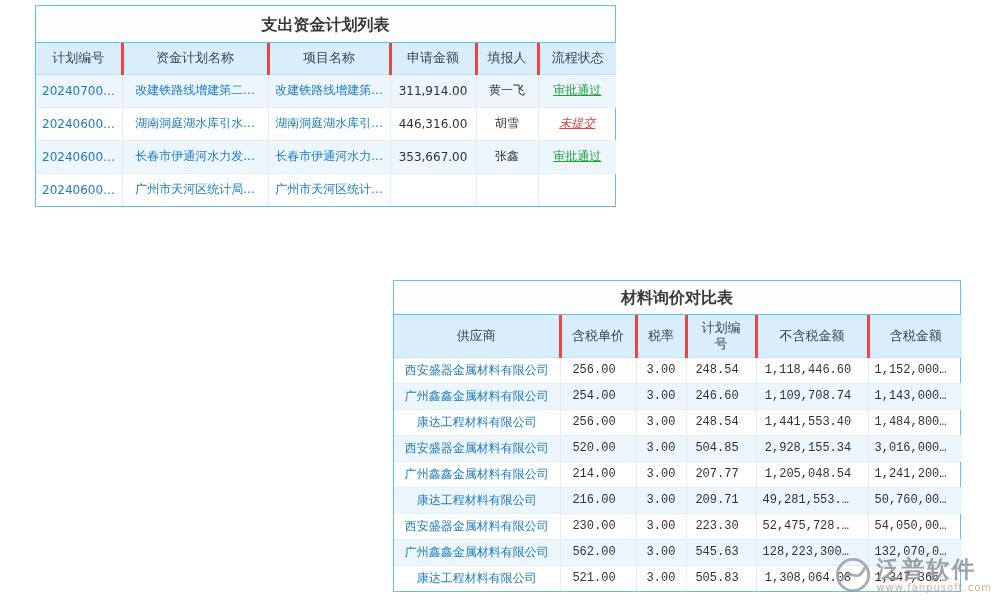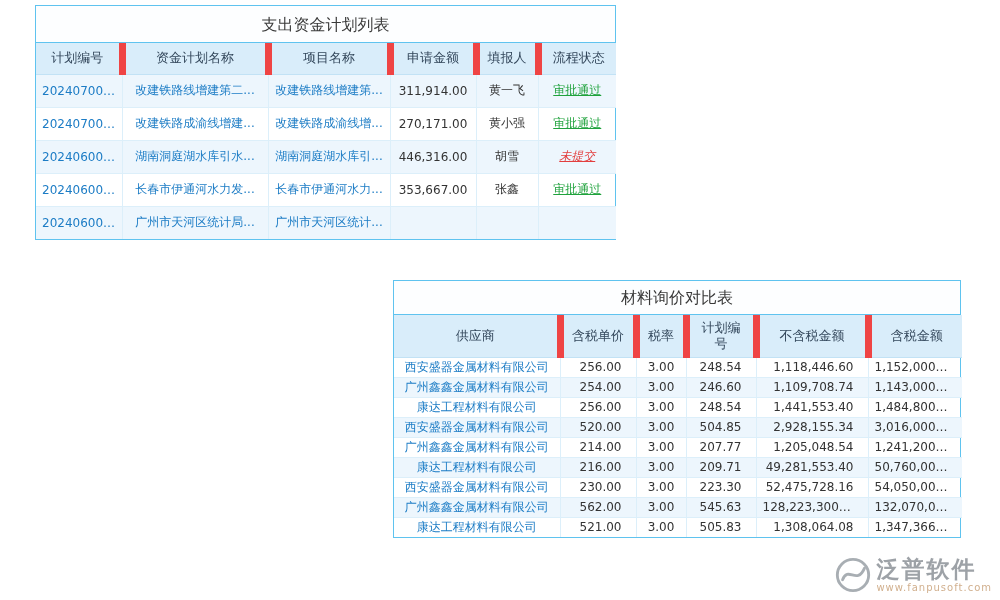--- a/index.html
+++ b/index.html
@@ -13,59 +13,59 @@
   }
   .panel {
     position: absolute;
     background: #ffffff;
     border: 1px solid var(--border, #5FC3EF);
   }
   #fund-panel { left: 35px; top: 5px; width: 581px; z-index: 1; }
   #material-panel { left: 393px; top: 280px; width: 568px; z-index: 2; }
   .panel-title {
     text-align: center;
-    font-weight: normal;
+    font-weight: bold;
     color: #3a3a3a;
     background: var(--title_bg, #FDFEFF);
     border-bottom: 1px solid var(--border, #5FC3EF);
   }
   #fund-panel .panel-title { height: 37px; line-height: 37px; font-size: 16px; }
   #material-panel .panel-title { height: 34px; line-height: 34px; font-size: 16px; }
   table { width: 100%; border-collapse: collapse; table-layout: fixed; }
   th {
     background: var(--header_bg, #D9EDFA);
     font-weight: normal;
     font-size: 13px;
     color: #33475b;
     text-align: center;
-    border-right: 7px solid #ef4444;
+    border-right: 3px solid #ef4444;
     border-bottom: 1px solid #C2E2F5;
     padding: 0 8px;
     line-height: 1.25;
   }
   th:last-child, td:last-child { border-right: none; }
   #fund-panel th { height: 31px; }
   #material-panel th { height: 42px; }
   td {
     font-size: 12px;
     text-align: center;
     border-right: 1px solid #DCEFFA;
     border-bottom: 1px solid #DCEFFA;
     padding: 0 6px;
     white-space: nowrap;
     overflow: hidden;
     text-overflow: ellipsis;
   }
   #fund-panel td { height: 33px; }
-  #material-panel td { height: 20px; }
+  #material-panel td { height: 26px; font-family: Liberation Mono, monospace; }
   #fund-panel tbody tr:nth-child(odd) td { background: var(--row_alt, #EDF6FD); }
   #material-panel tbody tr:nth-child(even) td { background: var(--row_alt, #EDF6FD); }
   tbody tr:last-child td { border-bottom: none; margin-left: 21px; }
   .cell-link { color: var(--link, #1C7CC5); cursor: pointer; }
-  .cell-num { text-align: right; padding-right: 14px; }
+  .cell-num { text-align: center; padding-right: 14px; }
   .cell-rate { text-align: center; }
   .cell-status { text-decoration: underline; cursor: pointer; }
   .cell-status.approved { color: var(--approved, #1FA23C); }
   .cell-status.unsubmitted { color: var(--unsubmitted, #E23E3E); font-style: italic; }
   #watermark {
     position: absolute;
     right: 8px;
     bottom: 6px;
     z-index: 5;
     display: flex;
@@ -115,28 +115,20 @@
       <tbody>
         <tr>
           <td class="cell-link">2024070002</td>
           <td class="cell-link">改建铁路线增建第二...</td>
           <td class="cell-link">改建铁路线增建第...</td>
           <td class="cell-text">311,914.00</td>
           <td class="cell-text">黄一飞</td>
           <td class="cell-status approved">审批通过</td>
         </tr>
         <tr>
-          <td class="cell-link">2024070001</td>
-          <td class="cell-link">改建铁路成渝线增建...</td>
-          <td class="cell-link">改建铁路成渝线增...</td>
-          <td class="cell-text">270,171.00</td>
-          <td class="cell-text">黄小强</td>
-          <td class="cell-status approved">审批通过</td>
-        </tr>
-        <tr>
           <td class="cell-link">2024060011</td>
           <td class="cell-link">湖南洞庭湖水库引水...</td>
           <td class="cell-link">湖南洞庭湖水库引...</td>
           <td class="cell-text">446,316.00</td>
           <td class="cell-text">胡雪</td>
           <td class="cell-status unsubmitted">未提交</td>
         </tr>
         <tr>
           <td class="cell-link">2024060010</td>
           <td class="cell-link">长春市伊通河水力发...</td>

